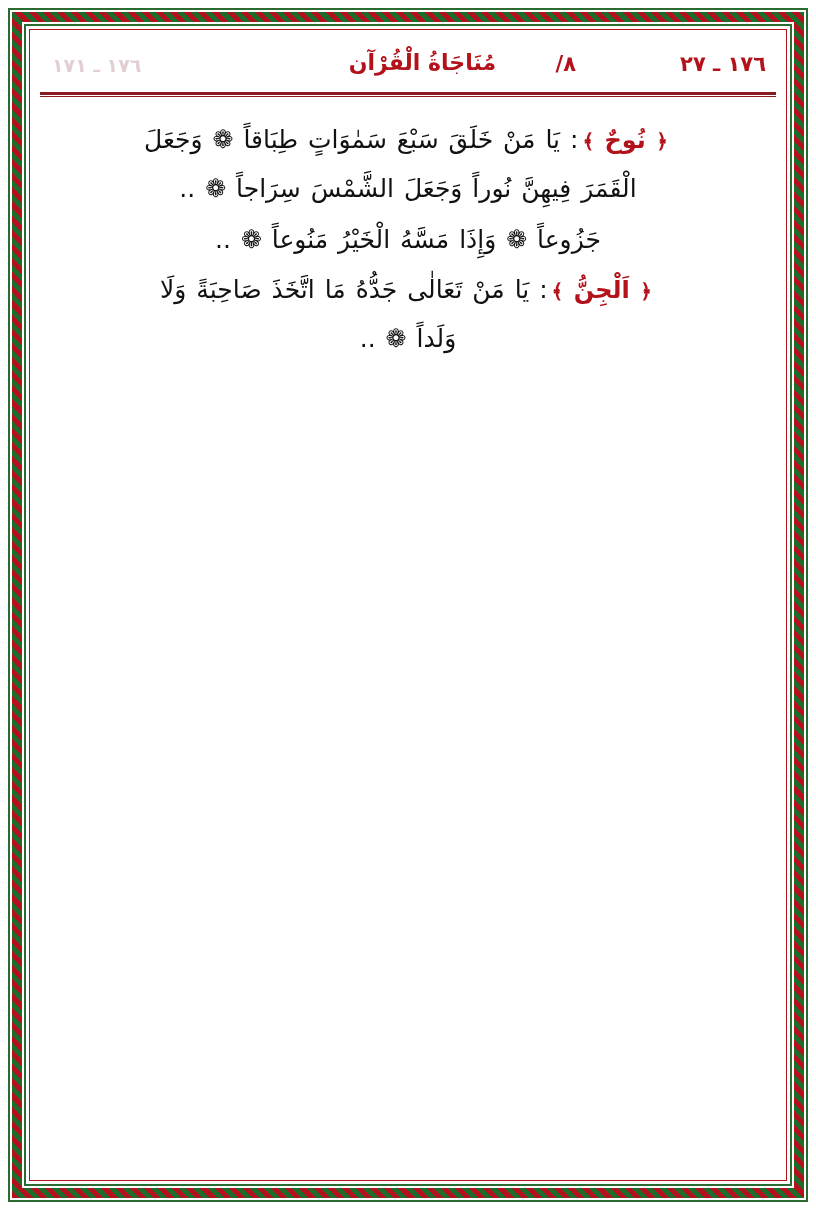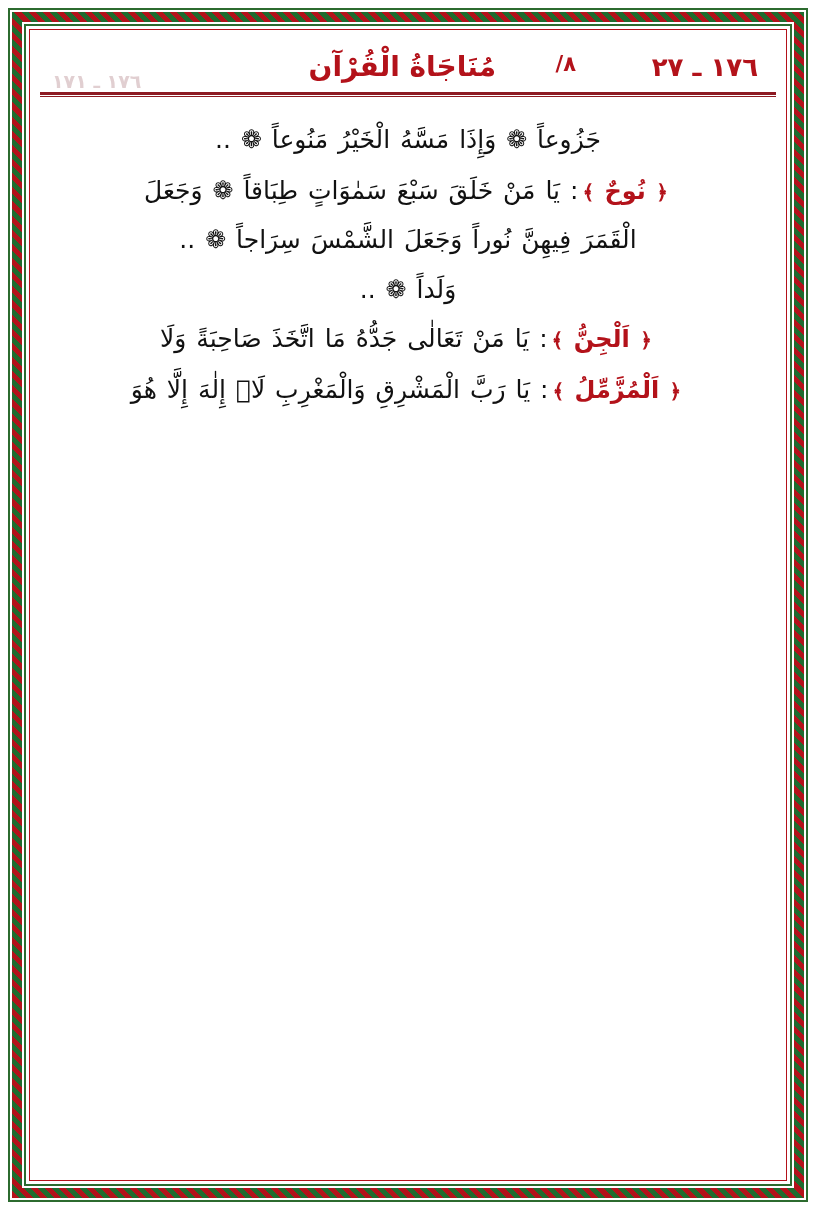--- a/index.html
+++ b/index.html
@@ -80,51 +80,51 @@
   }
 
   
   .header {
     position: relative;
     height: 58px;
     direction: rtl;
   }
   .hdr-page-right {
     position: absolute;
-    right: 18px;
+    right: 10px;
     top: 8px;
     color: #b3121a;
-    font-size: 26px;
+    font-size: 21px;
     font-weight: bold;
     letter-spacing: 1px;
     font-family: "DejaVu Sans", sans-serif;
     margin-left: 15px;
   }
   .hdr-center {
     position: absolute;
     right: 200px;
     top: 8px;
     color: #b3121a;
     font-size: 21px;
     font-weight: bold;
     font-family: "DejaVu Sans", sans-serif;
   }
   .hdr-title {
     position: absolute;
     right: 280px;
     top: 6px;
     color: #b3121a;
-    font-size: 28px;
+    font-size: 22px;
     font-weight: bold;
     font-family: "DejaVu Sans", sans-serif;
   }
   .hdr-faint {
     position: absolute;
     left: 12px;
-    top: 26px;
+    top: 10px;
     color: #d8bfc2;
     font-size: 19px;
     font-weight: bold;
     font-family: "DejaVu Sans", sans-serif;
     opacity: .75;
   }
   .hdr-rule {
     position: absolute;
     left: 0;
     right: 0;
@@ -189,32 +189,31 @@
       <div class="hdr-faint">١٧٦ ـ ١٧١</div>
       <div class="hdr-page-right">١٧٦ ـ ٢٧</div>
       <div class="hdr-center">٨/</div>
       <div class="hdr-title">مُنَاجَاةُ الْقُرْآن</div>
       <div class="hdr-rule"></div>
       <div class="hdr-rule2"></div>
     </div>
 
     <div class="body-text" id="body-text">
         <div class="para">
-          <div class="line rightish"><span>جَزُوعاً ❁ وَإِذَا مَسَّهُ الْخَيْرُ مَنُوعاً ❁ ..</span></div>
-        </div>
-        <div class="para">
           <div class="line rightish"><span class="label"><span class="orn">﴿</span><span> نُوحٌ </span><span class="orn">﴾</span></span><span>: يَا مَنْ خَلَقَ سَبْعَ سَمٰوَاتٍ طِبَاقاً ❁ وَجَعَلَ</span></div>
           <div class="line rightish"><span>الْقَمَرَ فِيهِنَّ نُوراً وَجَعَلَ الشَّمْسَ سِرَاجاً ❁ ..</span></div>
         </div>
         <div class="para">
+          <div class="line rightish"><span>جَزُوعاً ❁ وَإِذَا مَسَّهُ الْخَيْرُ مَنُوعاً ❁ ..</span></div>
+        </div>
+        <div class="para">
+          <div class="line rightish"><span class="label"><span class="orn">﴿</span><span> اَلْجِنُّ </span><span class="orn">﴾</span></span><span>: يَا مَنْ تَعَالٰى جَدُّهُ مَا اتَّخَذَ صَاحِبَةً وَلَا</span></div>
           <div class="line rightish"><span>وَلَداً ❁ ..</span></div>
-          <div class="line rightish"><span class="label"><span class="orn">﴿</span><span> اَلْجِنُّ </span><span class="orn">﴾</span></span><span>: يَا مَنْ تَعَالٰى جَدُّهُ مَا اتَّخَذَ صَاحِبَةً وَلَا</span></div>
-        </div>
-        <div class="para">
-          <div class="line rightish"><span class="label"><span class="orn">﴿</span><span> اَلْمُزَّمِّلُ </span><span class="orn">﴾</span></span><span>: يَا رَبَّ الْمَشْرِقِ وَالْمَغْرِبِ لَاۤ إِلٰهَ إِلَّا هُوَ</span></div>
+        </div>
+        <div class="para">
         </div>
         <div class="para">
         </div>
         <div class="para">
         </div>
       </div>
 
   </div>
 </div>
 

